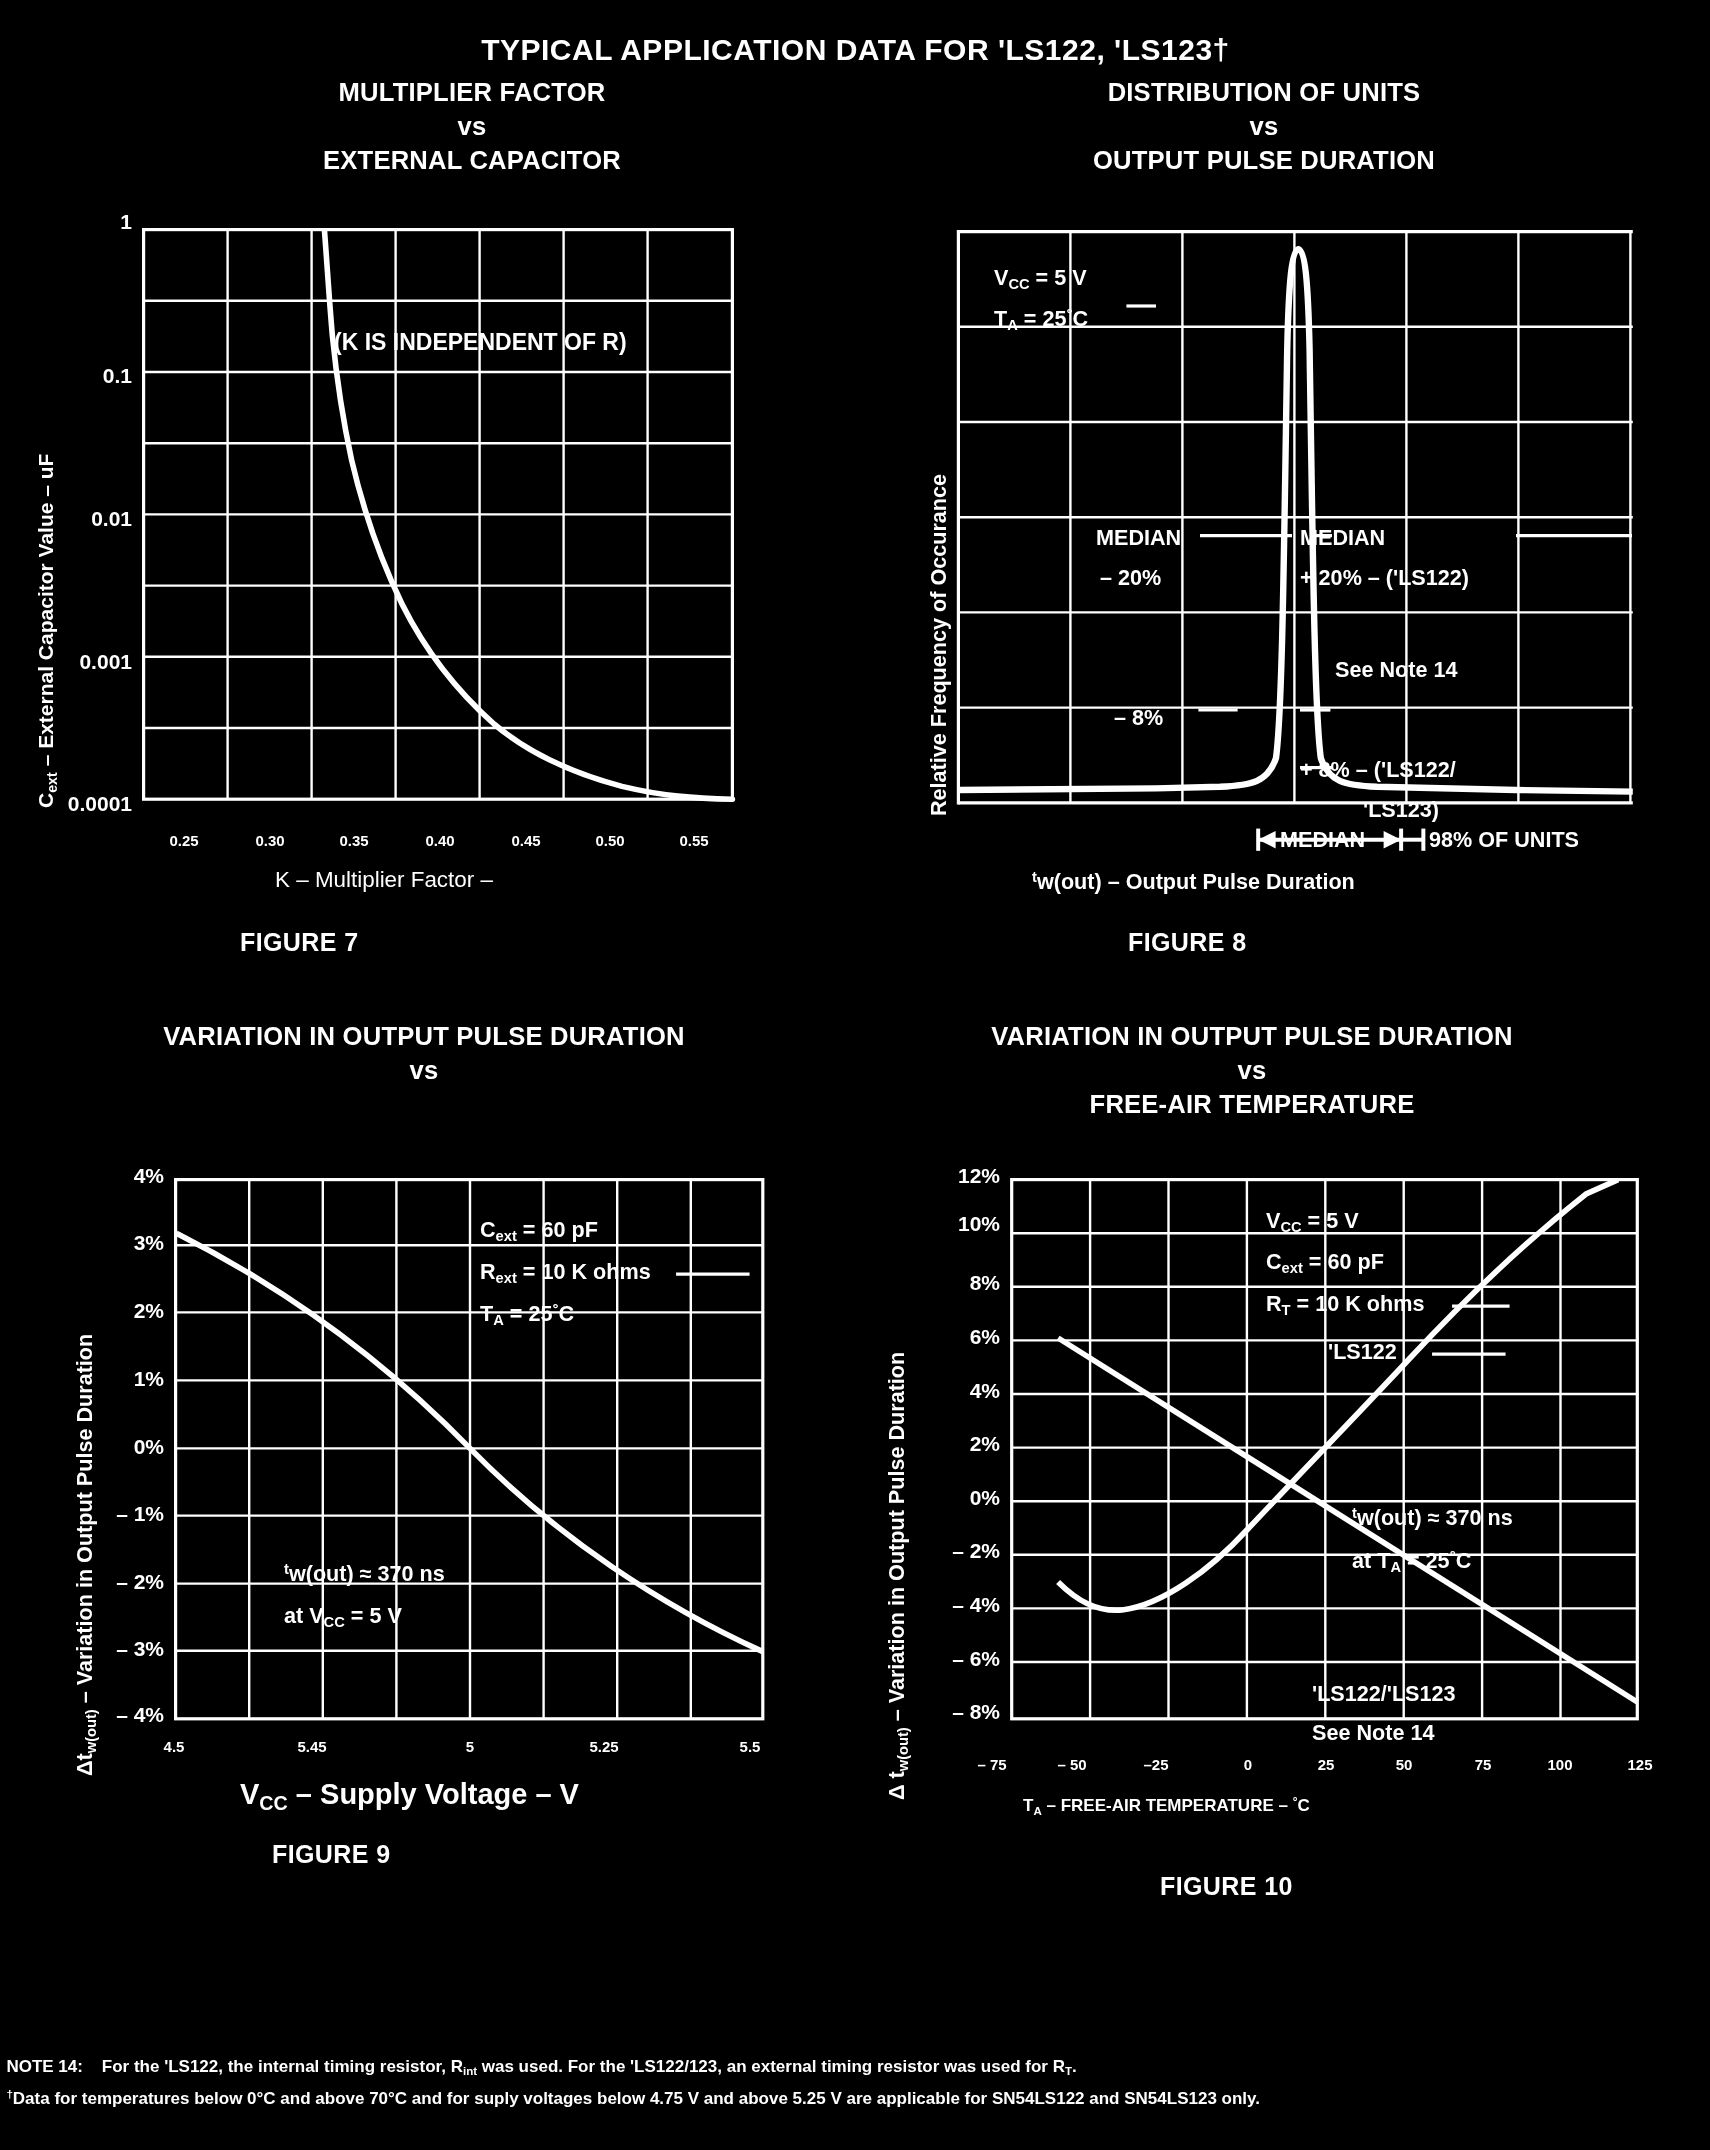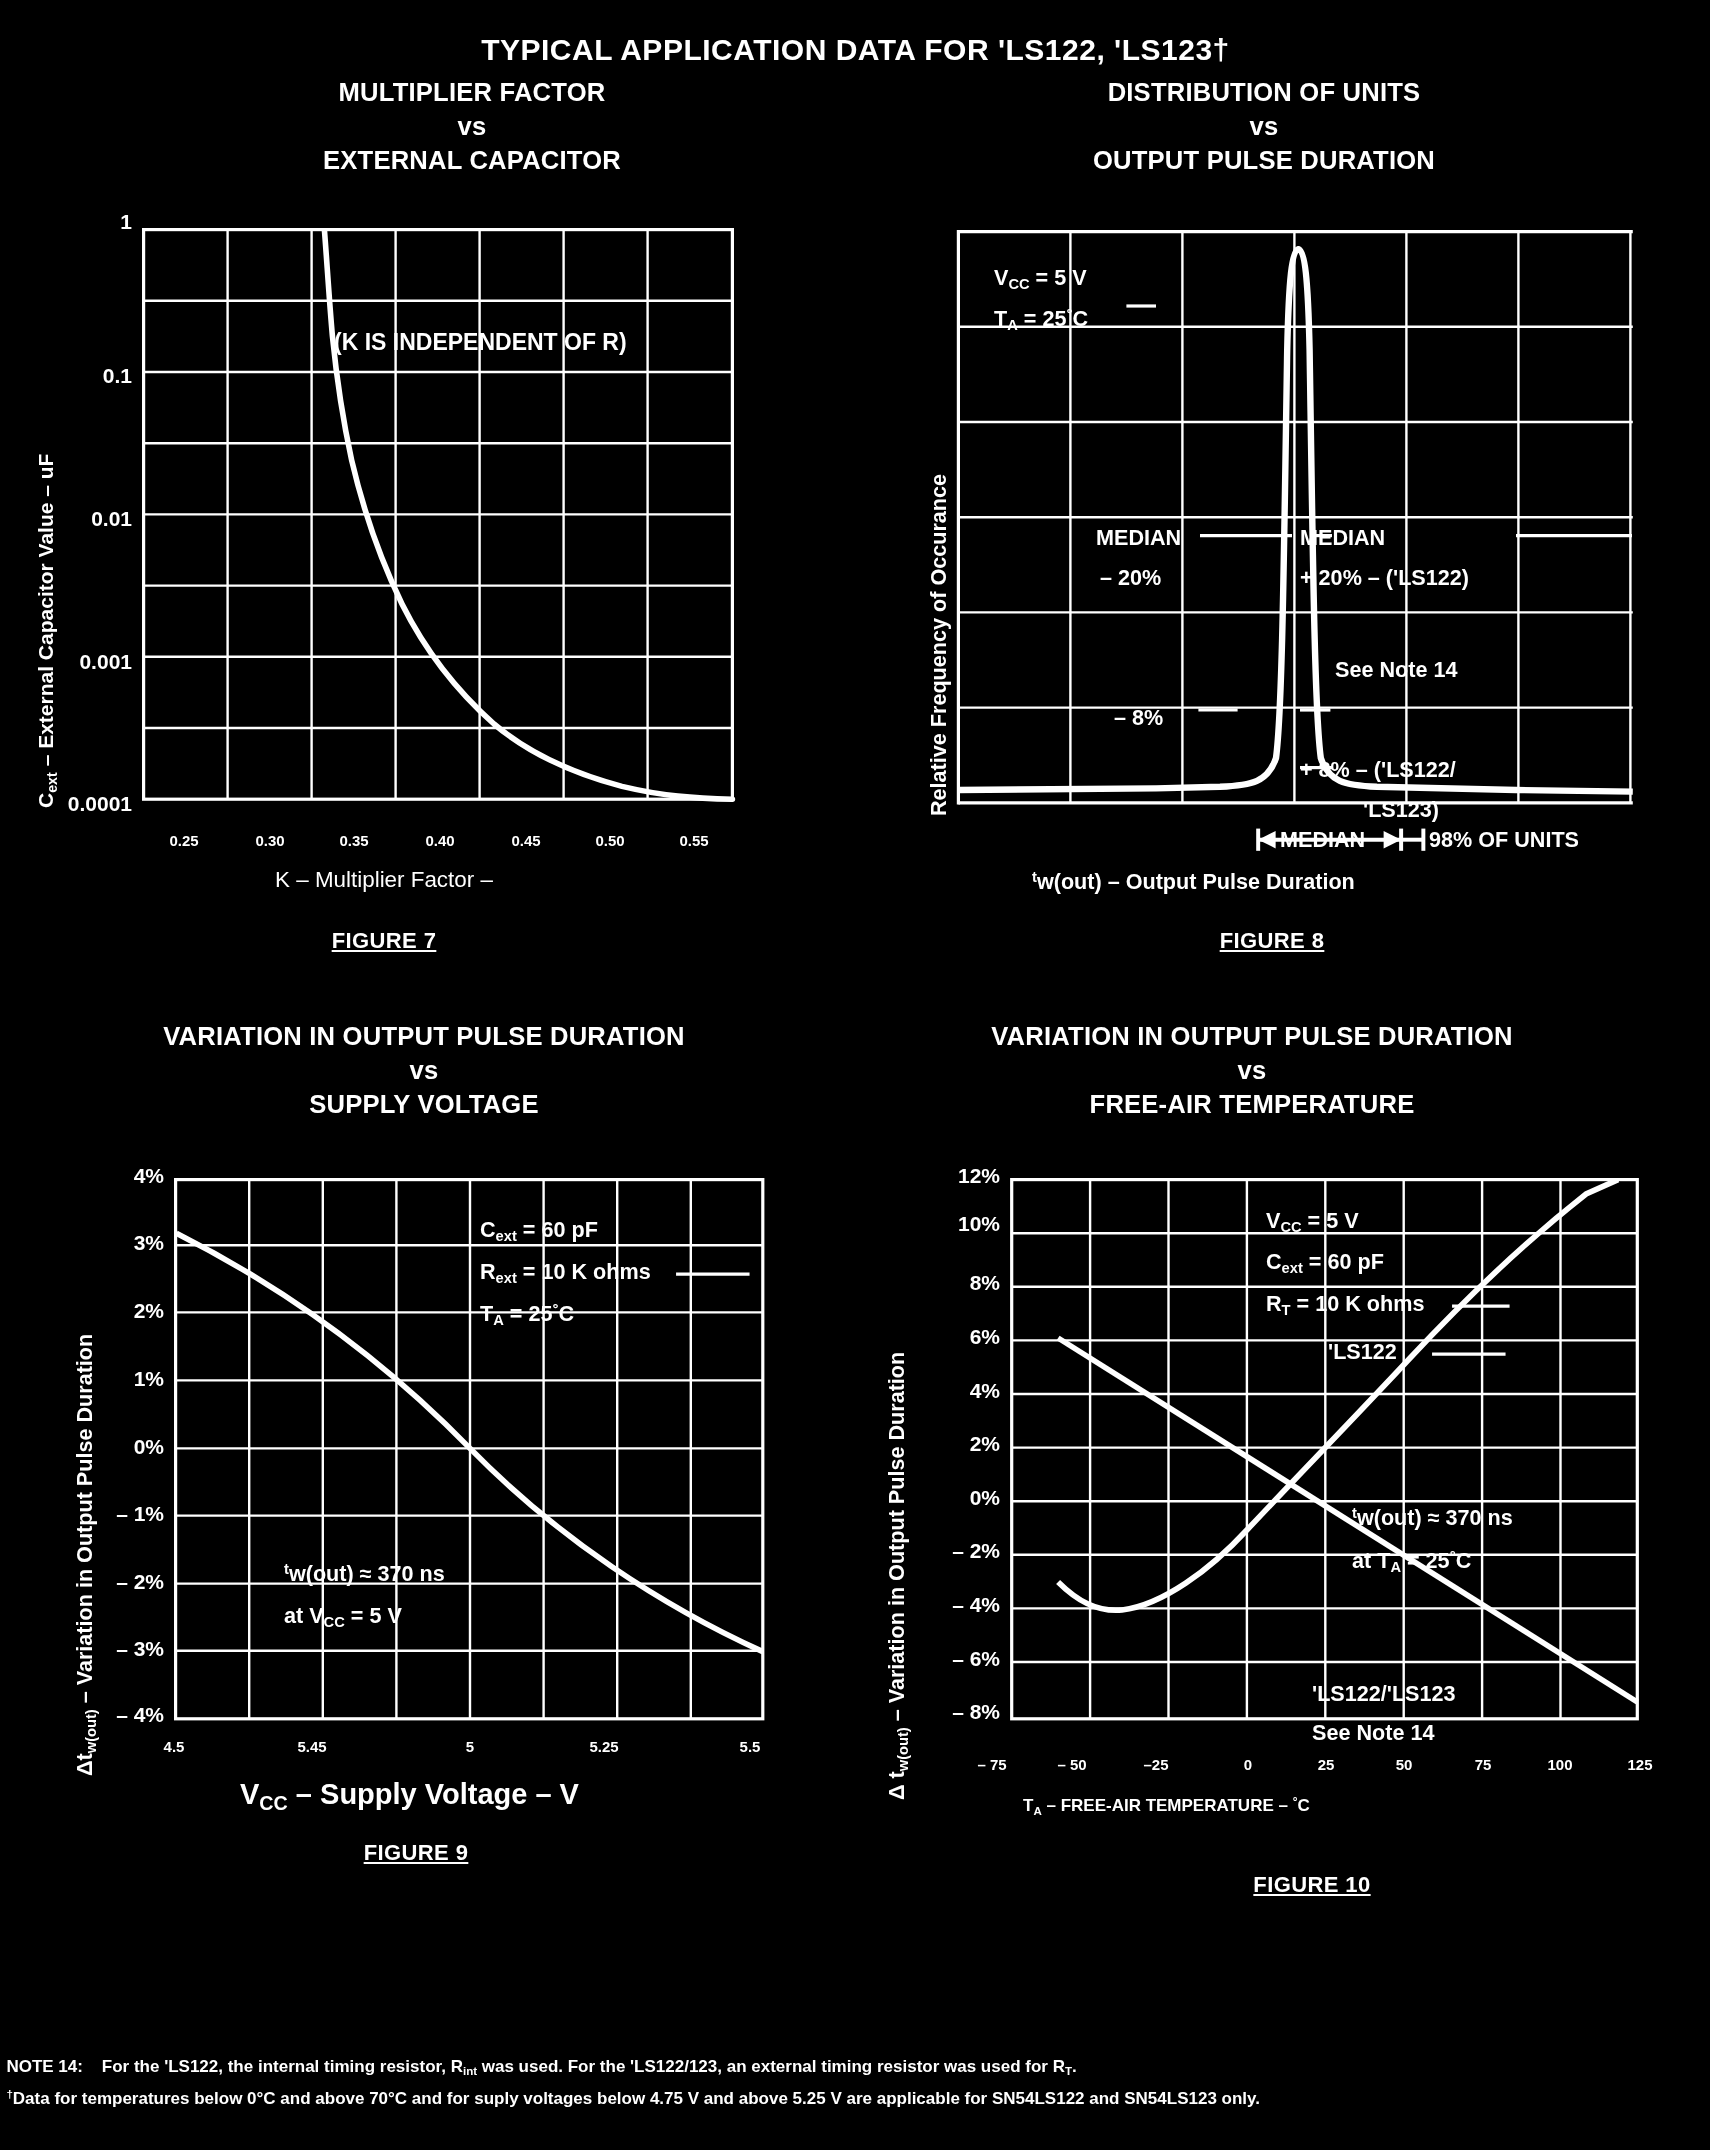--- a/index.html
+++ b/index.html
@@ -35,25 +35,23 @@
 
   
   .chart-title {
     font-size: 25.6px;
     font-weight: bold;
     text-align: center;
     line-height: 1.32;
     letter-spacing: 0.2px;
   }
   .fig-label {
-    font-size: 22px;
-    font-weight: bold;
-    text-align: center;
+    font-size: 25px;
+    font-weight: bold;
     letter-spacing: 0.4px;
-    text-decoration: underline;
   }
   .axis-label {
     font-size: 21px;
     font-weight: normal;
     text-align: center;
   }
   .tick {
     font-size: 15px;
     font-weight: bold;
     text-align: center;
@@ -249,21 +247,20 @@
 
   <div class="abs" style="left:1032px; top:869px; font-size:21.6px; font-weight:bold;">
     <sup>t</sup>w(out) – Output Pulse Duration
   </div>
 
   <div class="abs fig-label" style="left:1128px; top:928px; width:288px;">FIGURE 8</div>
 
   <div class="abs" style="left:48px; top:1020px; width:752px;">
     <div class="chart-title">VARIATION IN OUTPUT PULSE DURATION</div>
     <div class="chart-title">vs</div>
-    <div class="chart-title">SUPPLY VOLTAGE</div>
   </div>
 
   <div class="abs vlabel" style="left:72px; top:1776px; font-size:21.6px;">
     Δt<sub>w(out)</sub> – Variation in Output Pulse Duration
   </div>
 
   <div class="abs" style="left:174px; top:1178px;">
     <svg width="592" height="544" viewBox="0 0 740 680">
       <g stroke="#ffffff" stroke-width="4" fill="none">
         <rect x="2" y="2" width="734" height="674"></rect>

